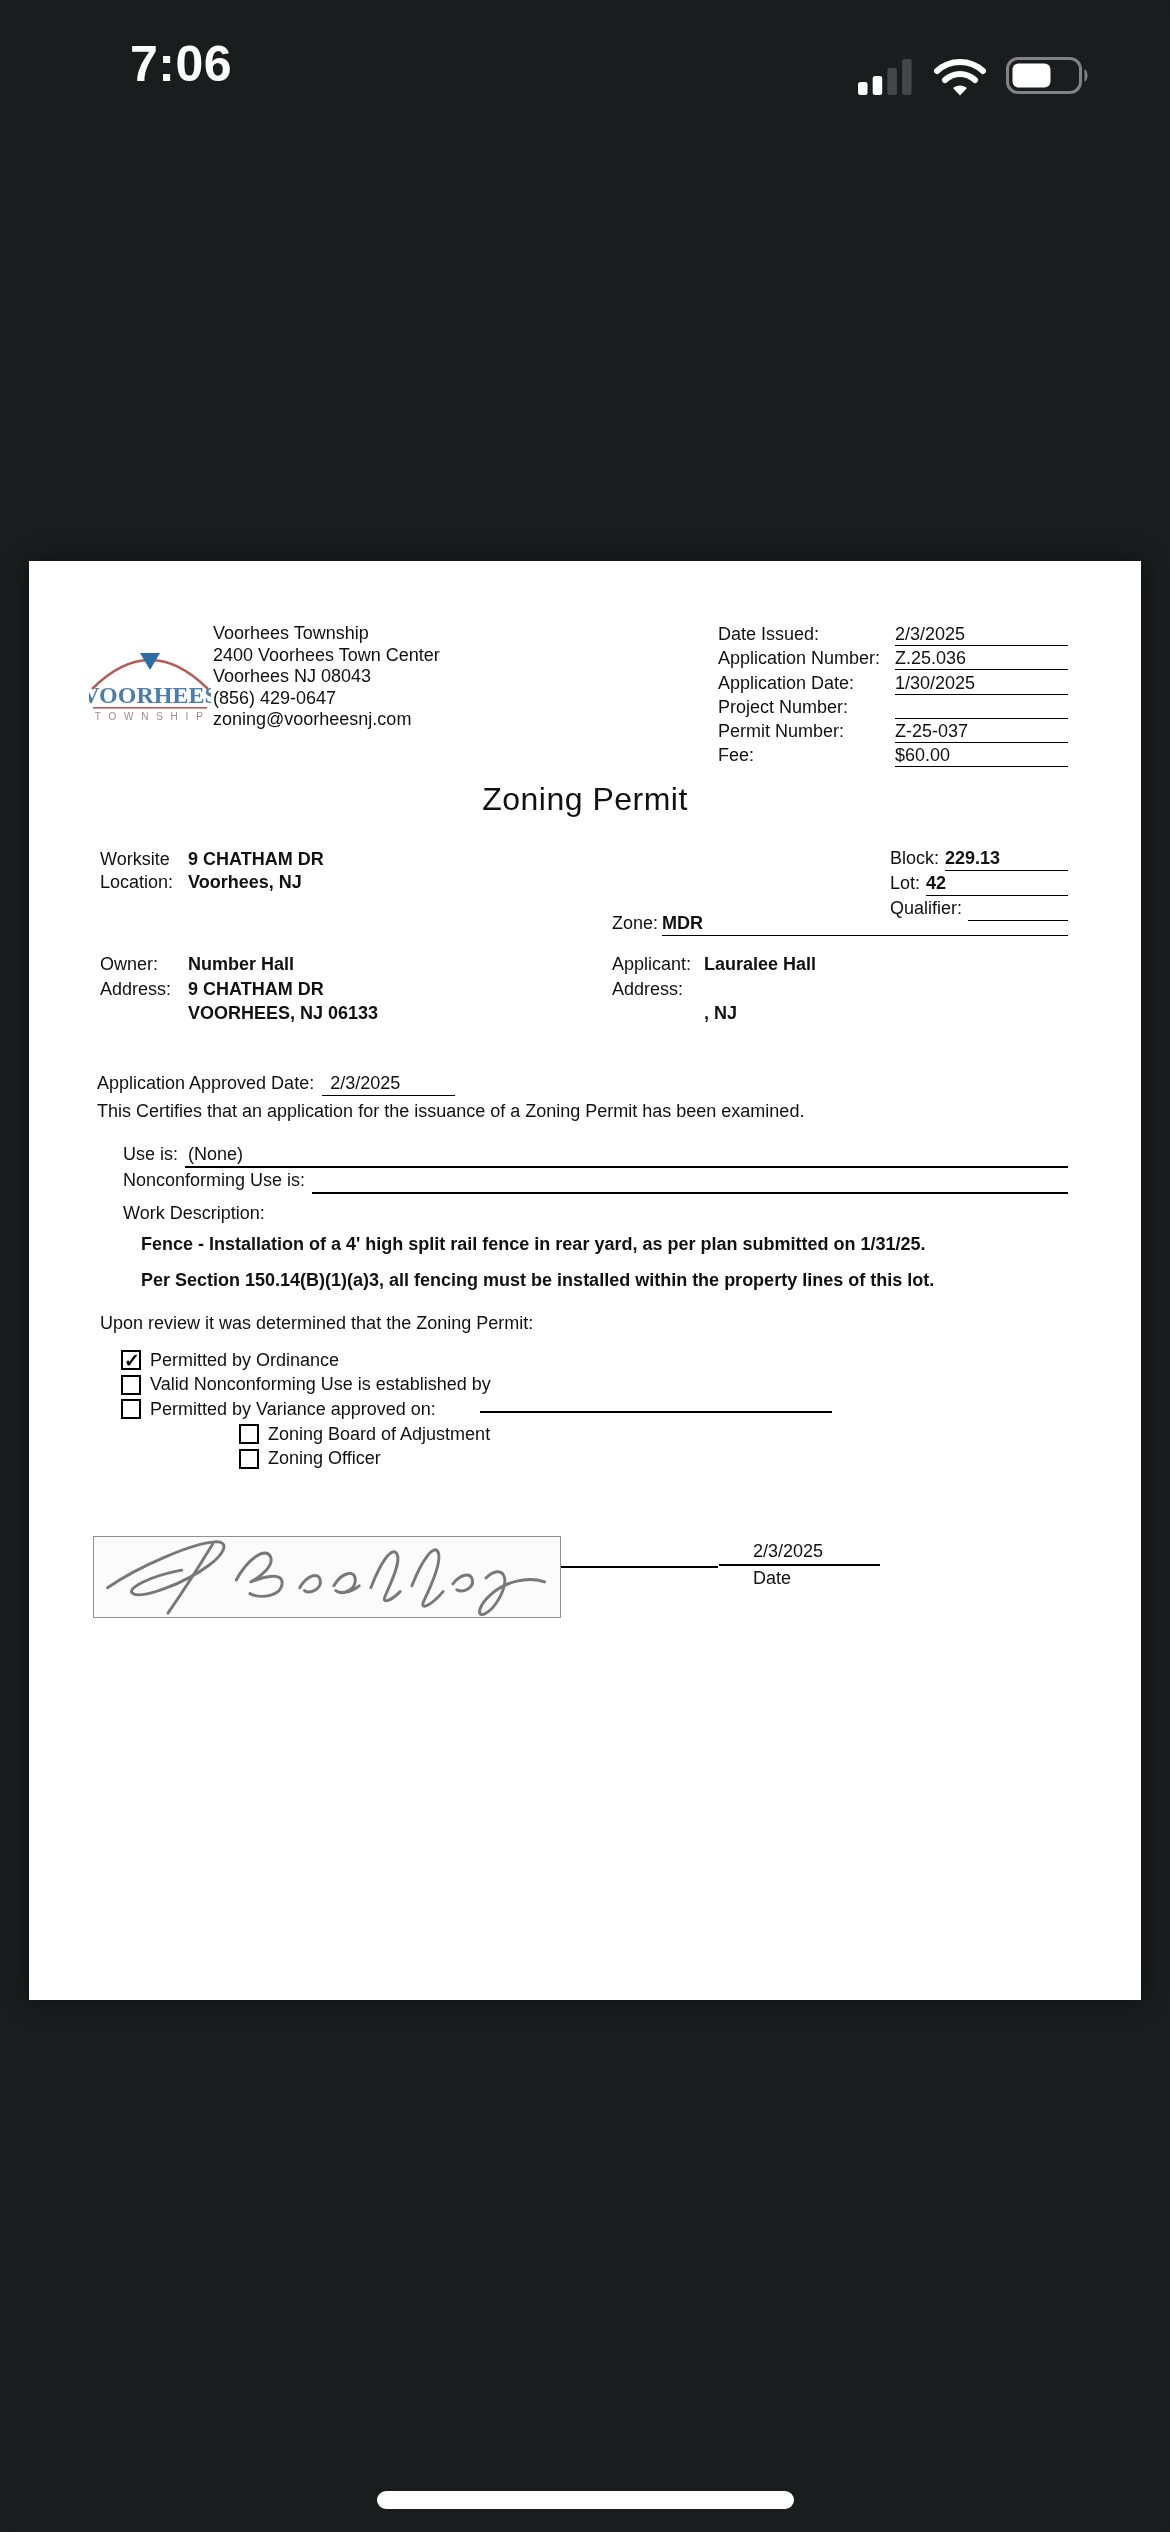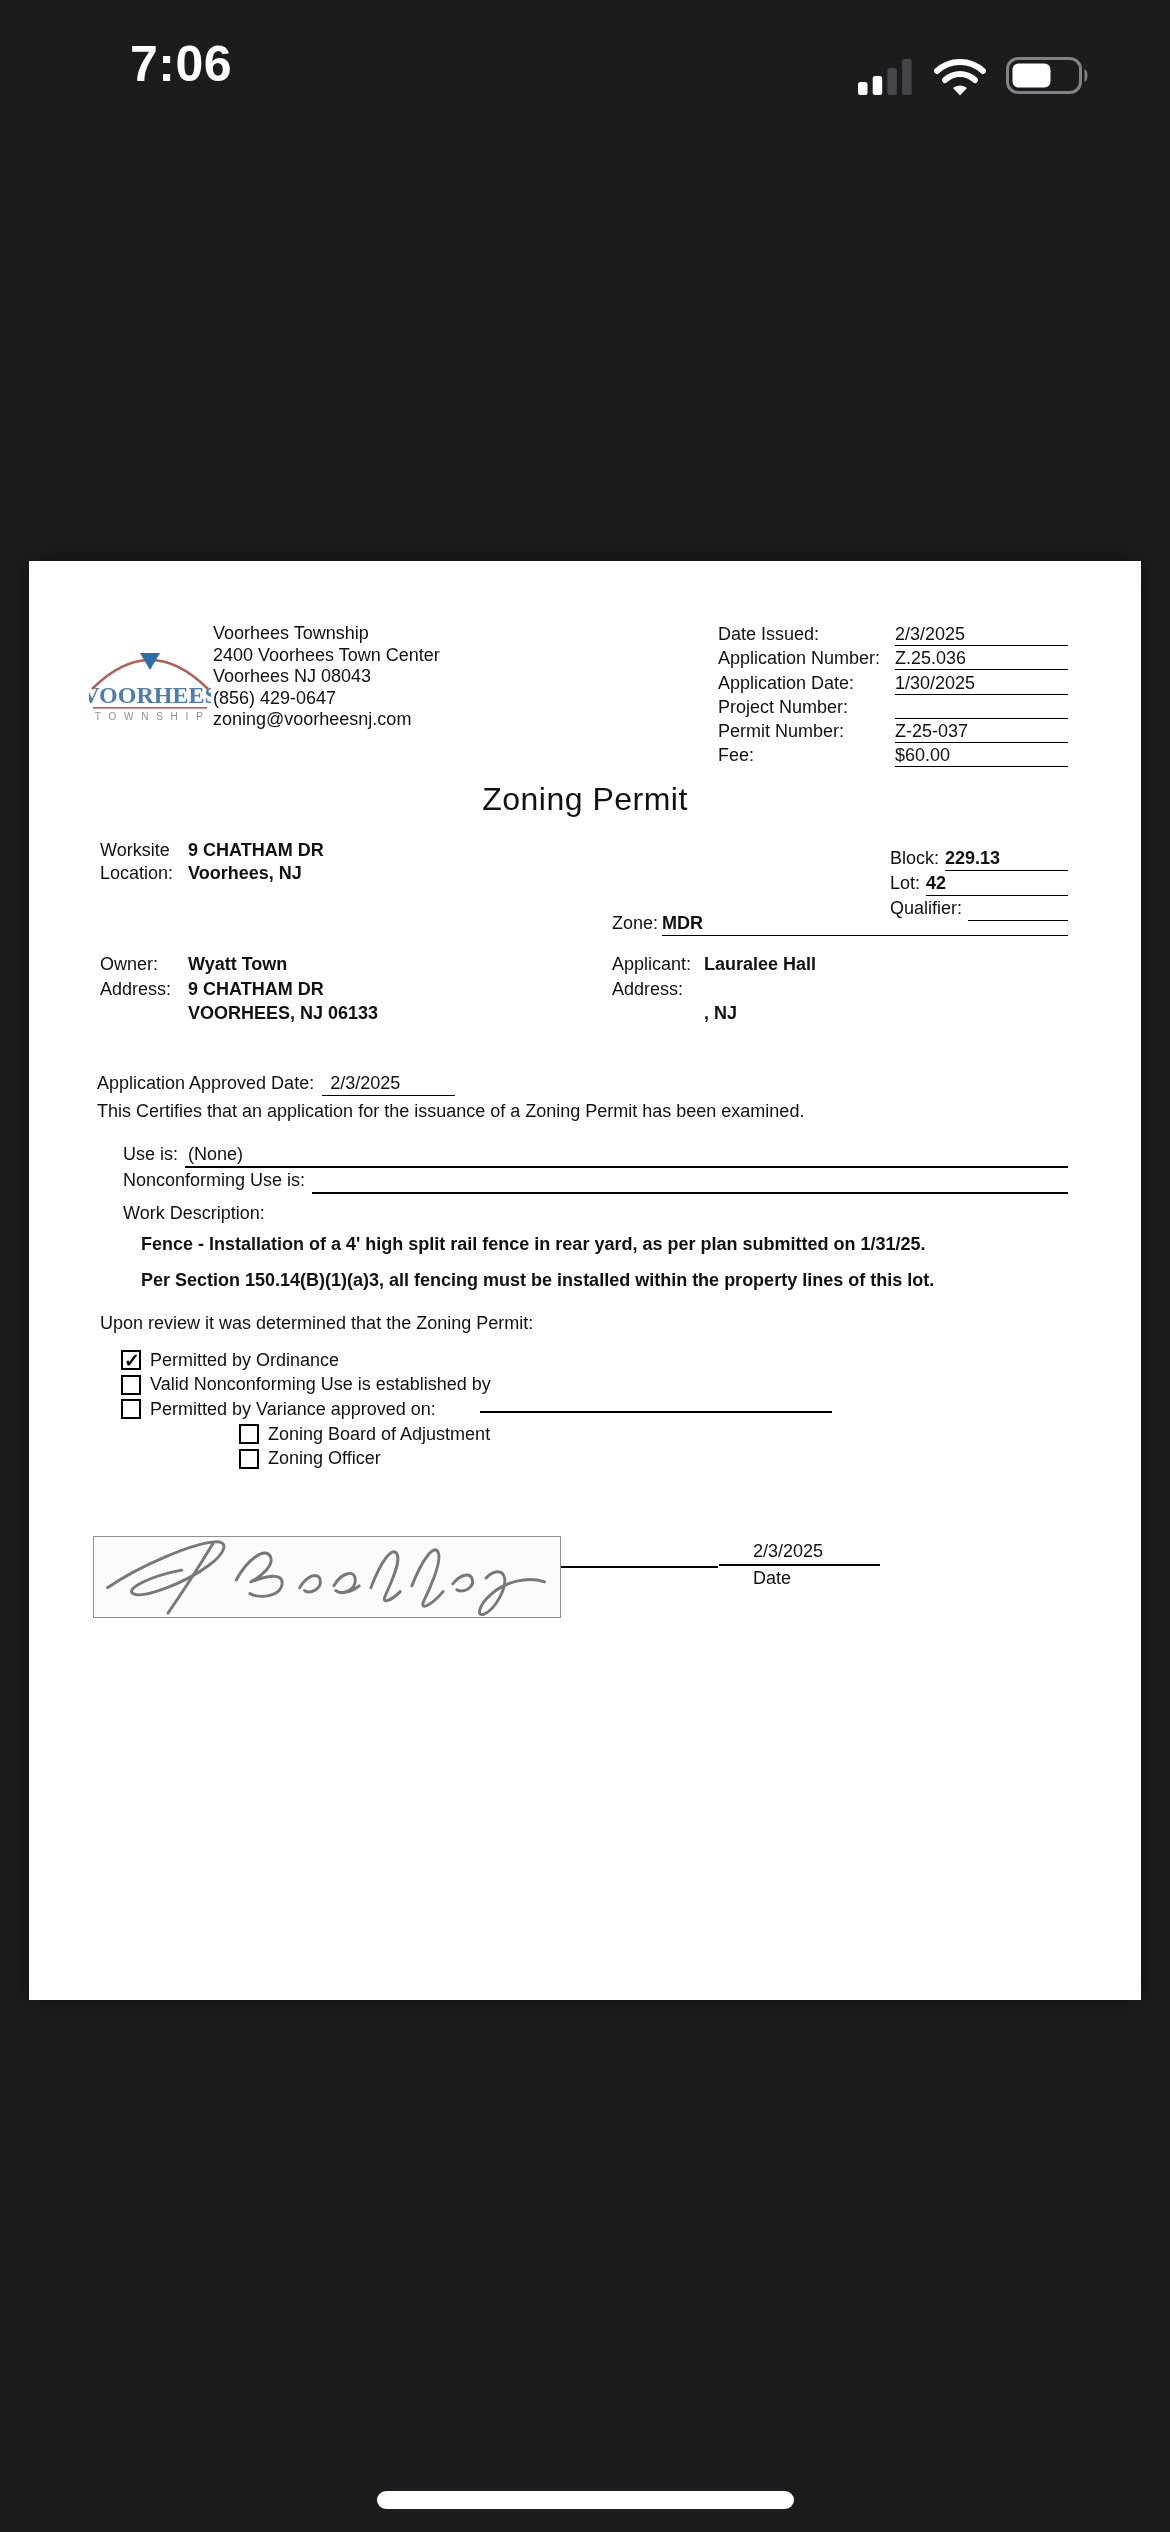--- a/index.html
+++ b/index.html
@@ -21,21 +21,21 @@
   .logo { position:absolute; left:60px; top:80px; }
   .addr { position:absolute; left:184px; top:62px; line-height:21.5px; }
 
   .hdr-fields { position:absolute; left:689px; top:63px; width:350px; }
   .hf-row { display:flex; height:24.3px; }
   .hf-label { width:177px; }
   .hf-value { flex:1; height:22px; border-bottom:1.8px solid #000; }
 
   .title { position:absolute; left:0; width:1112px; top:220px; text-align:center; font-size:32px; letter-spacing:0.5px; }
 
-  .worksite { position:absolute; left:71px; top:278px; display:grid; grid-template-columns:88px auto; line-height:23px; }
+  .worksite { position:absolute; left:71px; top:287px; display:grid; grid-template-columns:88px auto; line-height:23px; }
 
   .parcel { position:absolute; left:861px; top:287px; width:178px; }
   .parcel-row { display:flex; height:25px; }
   .parcel-label { padding-right:6px; }
   .parcel-value { flex:1; height:23px; border-bottom:1.8px solid #000; font-weight:bold; }
 
   .zone-row { position:absolute; left:583px; top:352px; width:456px; display:flex; }
   .zone-label { padding-right:4px; }
   .zone-value { flex:1; height:23px; border-bottom:1.8px solid #000; font-weight:bold; }
 
@@ -168,21 +168,21 @@
       </div>
     </div>
 
     <div class="zone-row">
       <div class="zone-label">Zone:</div>
       <div class="zone-value">MDR</div>
     </div>
 
     <div class="people">
       <div>Owner:</div>
-      <div class="b">Wyatt Town</div>
+      <div class="b">Number Hall</div>
       <div>Applicant:</div>
       <div class="b">Lauralee Hall</div>
 
       <div>Address:</div>
       <div class="b">9 CHATHAM DR</div>
       <div>Address:</div>
       <div class="b"></div>
 
       <div></div>
       <div class="b">VOORHEES, NJ 06133</div>

